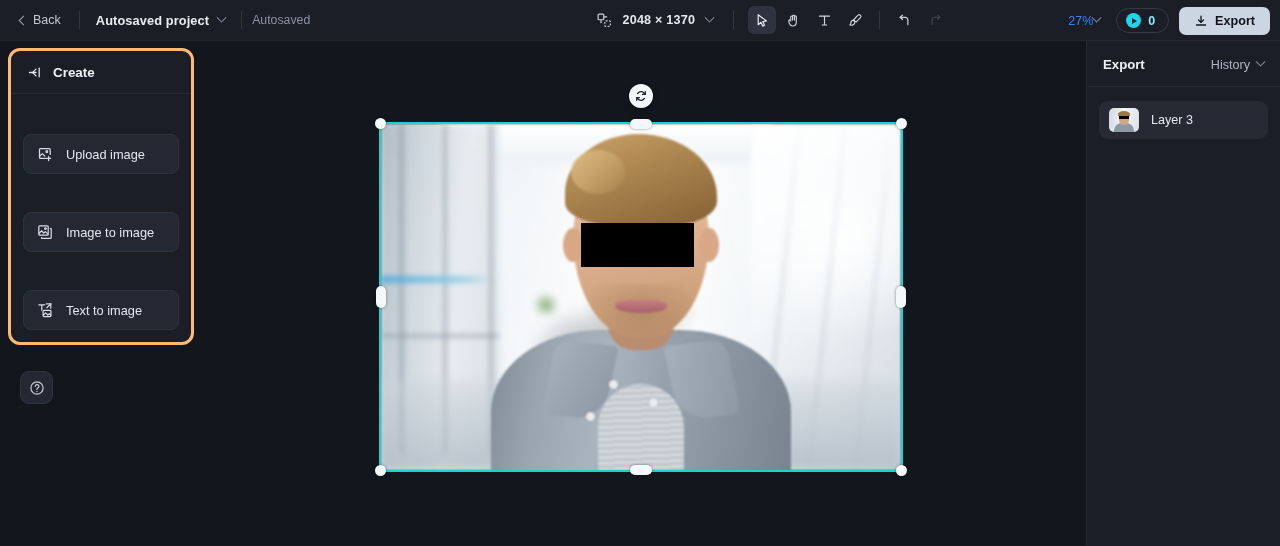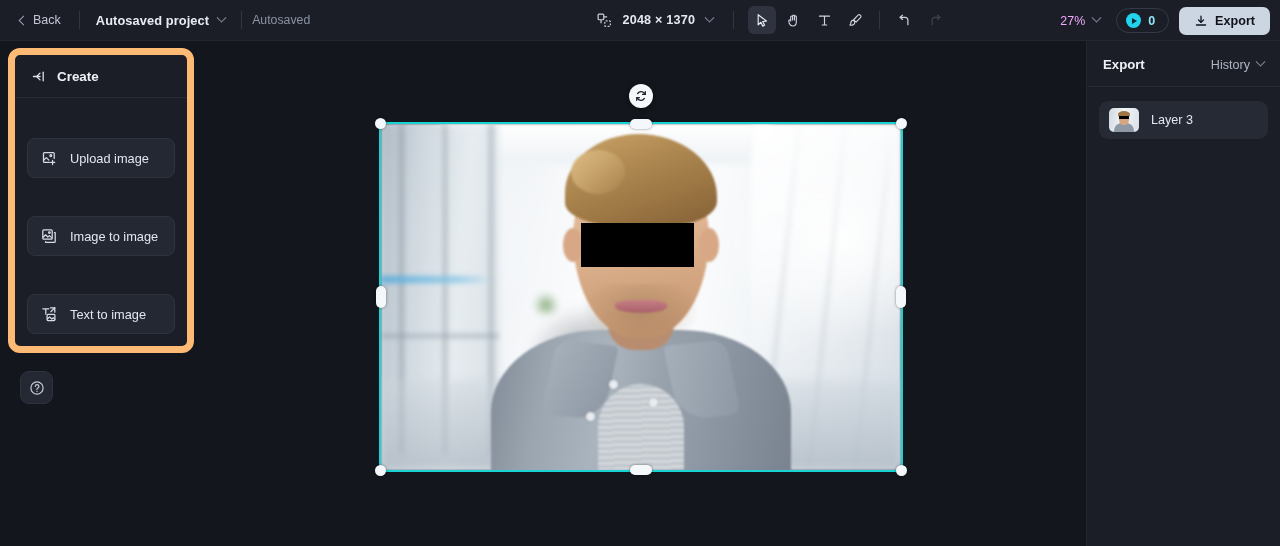--- a/index.html
+++ b/index.html
@@ -43,41 +43,41 @@
   .dims-text { color: #e4e8ef; font-size: 12.6px; font-weight: 600; letter-spacing:.2px;}
   .tools { display: flex; align-items: center; gap: 3px; }
   .tool-btn {
     width: 28px; height: 28px; border-radius: 6px;
     display: flex; align-items: center; justify-content: center; cursor: pointer;
   }
   .tool-btn.active { background: #2e333f; }
   .tool-btn.disabled { opacity: .35; cursor: default; }
 
   .tb-right { position: absolute; right: 10px; top: 0; height: 41px; display: flex; align-items: center; gap: 10px; }
-  .zoom-group { display:flex; align-items:center; gap:8px; color:#f0abfc; font-size:12.4px; padding:4px 6px; border-radius:5px; cursor:pointer;}
+  .zoom-group { display:flex; align-items:center; gap:0; color:#3b82f6; font-size:12.4px; padding:4px 6px; border-radius:5px; cursor:pointer;}
   .credits {
     display:flex; align-items:center; gap:7px;
     border:1px solid #343a47; border-radius: 16px; padding: 4px 13px 4px 9px; cursor:pointer;
   }
   .credit-dot {
     width: 15px; height: 15px; border-radius: 50%;
     background: #22d3ee; display:flex; align-items:center; justify-content:center;
   }
   .credit-dot::after { content:""; width:0;height:0; border-left:5px solid #0b2b33; border-top:3.6px solid transparent; border-bottom:3.6px solid transparent; margin-left:1.5px;}
   .credit-num { color: #8fe7f5; font-size: 12.5px; font-weight:600; }
   .export-btn {
     display:flex; align-items:center; gap:7px;
     background: #ccd6e3; color:#10131a; font-size:12.6px; font-weight:700;
     padding: 7px 15px; border-radius: 7px; cursor:pointer;
   }
 
   
   .left-panel {
     position:absolute; left:8px; top:48px; width: 186px;
-    background: #1b1e27; border-radius: 12px; border:7px solid #fdba74;
+    background: #1b1e27; border-radius: 12px; border:3px solid #fdba74;
     padding-bottom: 12px;
   }
   .lp-head { display:flex; align-items:center; gap:11px; padding: 14px 16px 13px 16px; border-bottom:1px solid #262a34;}
   .lp-title { color:#eef1f6; font-size:13.4px; font-weight:700;}
   .lp-body { padding: 12px 12px 0 12px; display:flex; flex-direction:column; gap:10px;}
   .lp-item {
     display:flex; align-items:center; gap:13px;
     background:#242833; border:1px solid #2e333e; border-radius:8px;
     padding: 11px 13px; cursor:pointer;margin-top:28px;
   }

